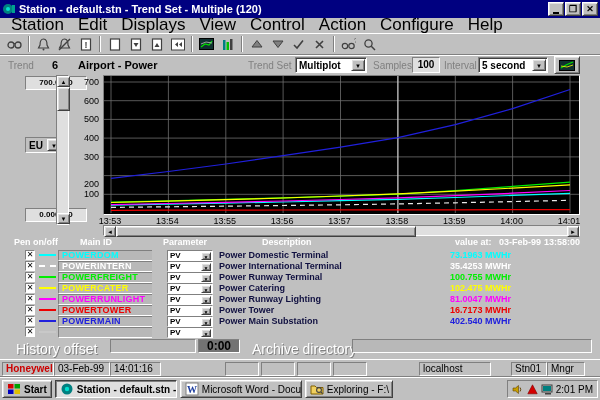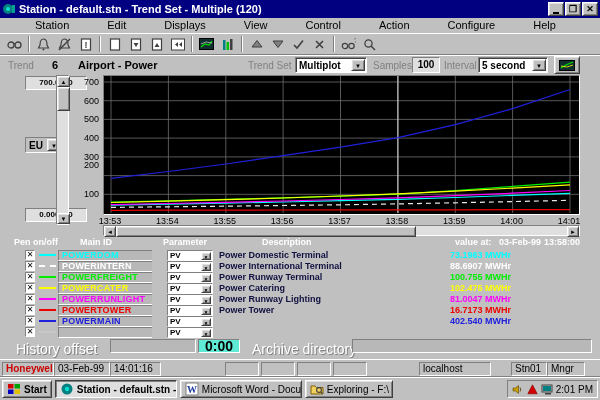--- a/index.html
+++ b/index.html
@@ -13,21 +13,21 @@
 
   
   .titlebar { height:18px; background:#000080; display:flex; align-items:center; padding:0 2px; }
   .titlebar .ticon { width:14px; height:12px; margin-right:3px; }
   .titlebar .ttext { color:#ffffff; font-weight:bold; font-size:11px; flex:1; white-space:nowrap; overflow:hidden; }
   .tbtn { width:16px; height:14px; margin-left:1px; font-size:9px; line-height:12px; text-align:center; font-weight:bold; color:#000; }
   .tbtn .minbar { display:block; width:6px; height:2px; background:#000; margin:9px auto 0; }
 
   
   .menubar { height:15px; display:flex; align-items:center; padding-left:4px; border-bottom:1px solid #c0c0c0; }
-  .menu-item { padding:0 7px; font-size:11px; color:#000;margin-left:24px; }
+  .menu-item { padding:0 7px; font-size:17px; color:#000; }
 
   
   .toolbar { height:21px; display:flex; align-items:center; padding-left:4px; border-top:1px solid #ffffff; }
   .tool { width:21px; height:18px; display:flex; align-items:center; justify-content:center; color:#404040; }
   .tool svg { display:block; }
   .tsep { width:2px; height:16px; margin:0 3px; border-left:1px solid #808080; border-right:1px solid #ffffff; }
 
   
   .trendheader { height:21px; position:relative; border-top:1px solid #808080; box-shadow:0 1px 0 #ffffff inset; }
   .trendheader .lbl { position:absolute; top:5px; color:#808080; font-size:10px; }
@@ -71,21 +71,21 @@
   .pdd { position:absolute; left:167px; top:0; width:46px; height:11px; background:#fff; border:1px solid; border-color:#808080 #fff #fff #808080; display:flex; align-items:center; }
   .pdd .dtext { flex:1; padding-left:2px; font-weight:bold; font-size:8px; }
   .pdd .ddbtn { width:10px; height:8px; line-height:8px; font-size:5px; }
   .desc { position:absolute; left:219px; top:0; font-weight:bold; font-size:9px; line-height:11px; color:#101040; white-space:nowrap; }
   .val { position:absolute; left:450px; top:0; width:96px; text-align:left; font-weight:bold; font-size:9px; line-height:11px; white-space:nowrap; }
 
   
   .footrow { position:relative; height:18px; }
   .footrow .flbl { position:absolute; top:3px; color:#ffffff; font-weight:normal; font-size:14px; text-shadow:1px 1px 0 #808080; }
   .ffield { position:absolute; top:1px; height:14px; background:#b8b8b8; border:1px solid; border-color:#808080 #fff #fff #808080; }
-  .fval { position:absolute; top:1px; height:14px; background:#5eead4; border:1px solid; border-color:#808080 #fff #fff #808080; font-weight:bold; font-size:14px; text-align:center; line-height:12px; color:#000; }
+  .fval { position:absolute; top:1px; height:14px; background:#737373; border:1px solid; border-color:#808080 #fff #fff #808080; font-weight:bold; font-size:12px; text-align:center; line-height:12px; color:#000; }
 
   
   .statusbar { position:absolute; left:0; top:359px; width:600px; height:18px; border-top:1px solid #ffffff; display:flex; align-items:center; padding:1px 2px; }
   .scell { height:14px; border:1px solid; border-color:#808080 #fff #fff #808080; font-size:10px; line-height:12px; padding:0 3px; white-space:nowrap; overflow:hidden; }
 
   
   .taskbar { position:absolute; left:0; top:377px; width:600px; height:23px; background:#c0c0c0; border-top:1px solid #ffffff; box-shadow:0 -1px 0 #808080; display:flex; align-items:center; padding:0 2px; }
   .taskbtn { height:18px; display:flex; align-items:center; padding:0 4px; margin-right:3px; font-size:10px; white-space:nowrap; overflow:hidden; }
   .taskbtn.active { border-color:#404040 #ffffff #ffffff #404040; box-shadow:inset 1px 1px 0 #808080; background:#dfdfdf; font-weight:bold; }
   .taskbtn .ticon16 { width:14px; height:14px; margin-right:3px; flex:0 0 auto; }
@@ -260,21 +260,21 @@
     <div class="axisbox" style="top:133px">0.000000</div>
 
     <div class="vscroll sunken">
       <div class="sbtn">▲</div>
       <div class="thumb raised"></div>
       <div class="sbtn sdown">▼</div>
     </div>
 
     <div class="ylabels" id="ylabels">
         <div style="top: 114.286px;">100</div>
-        <div style="top: 85px;">200</div>
+        <div style="top: 104px;">200</div>
         <div style="top: 76.8571px;">300</div>
         <div style="top: 58.1429px;">400</div>
         <div style="top: 39.4286px;">500</div>
         <div style="top: 20.7143px;">600</div>
         <div style="top: 2px;">700</div>
       </div>
 
     <div class="plot">
       <svg id="plot-svg" width="475" height="138" viewBox="0 0 475 138">
           <line x1="0" y1="118.3" x2="475" y2="118.3" stroke="#6e6e6e" stroke-width="0.8"></line>
@@ -349,21 +349,21 @@
     <div class="trow">
       <span class="cb">✕</span>
         <span class="pen-sample" style="border-top: 2px dashed rgb(255, 255, 255);"></span>
         <span class="pidfield"></span>
         <span class="pid" style="color: rgb(255, 255, 255);">POWERINTERN</span>
       <span class="pdd">
           <span class="dtext">PV</span>
           <span class="ddbtn raised">▼</span>
         </span>
       <span class="desc">Power International Terminal</span>
-      <span class="val" style="color: rgb(255, 255, 255);">88.6907 MWHr</span>
+      <span class="val" style="color: rgb(255, 255, 255);">35.4253 MWHr</span>
     </div>
     <div class="trow">
       <span class="cb">✕</span>
         <span class="pen-sample" style="border-top: 2px solid rgb(0, 238, 0);"></span>
         <span class="pidfield"></span>
         <span class="pid" style="color: rgb(0, 238, 0);">POWERFREIGHT</span>
       <span class="pdd">
           <span class="dtext">PV</span>
           <span class="ddbtn raised">▼</span>
         </span>
@@ -408,20 +408,21 @@
     </div>
     <div class="trow">
       <span class="cb">✕</span>
         <span class="pen-sample" style="border-top: 2px solid rgb(32, 32, 221);"></span>
         <span class="pidfield"></span>
         <span class="pid" style="color: rgb(32, 32, 221);">POWERMAIN</span>
       <span class="pdd">
           <span class="dtext">PV</span>
           <span class="ddbtn raised">▼</span>
         </span>
+      <span class="desc">Power Main Substation</span>
       <span class="val" style="color: rgb(32, 32, 221);">402.540 MWHr</span>
     </div>
     <div class="trow">
       <span class="cb">✕</span>
         <span class="pen-sample" style="border-top: 2px solid rgb(200, 200, 200);"></span>
         <span class="pidfield"></span>
         <span class="pid" style="color: rgb(200, 200, 200);"></span>
       <span class="pdd">
           <span class="dtext">PV</span>
           <span class="ddbtn raised">▼</span>

